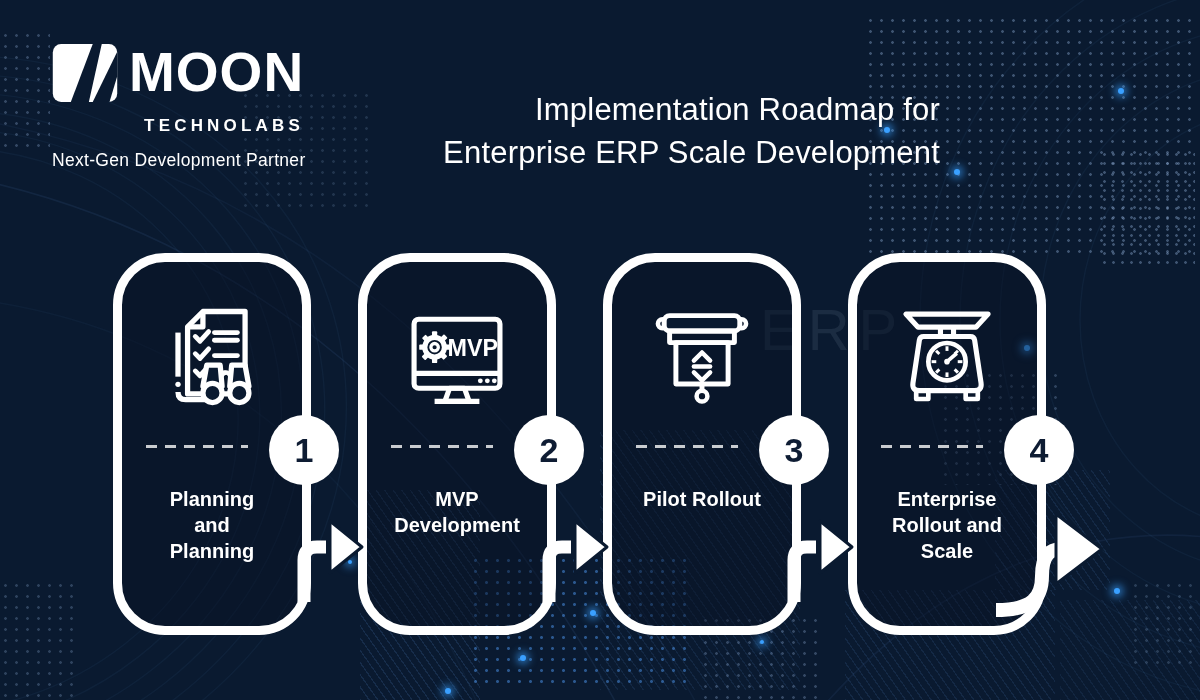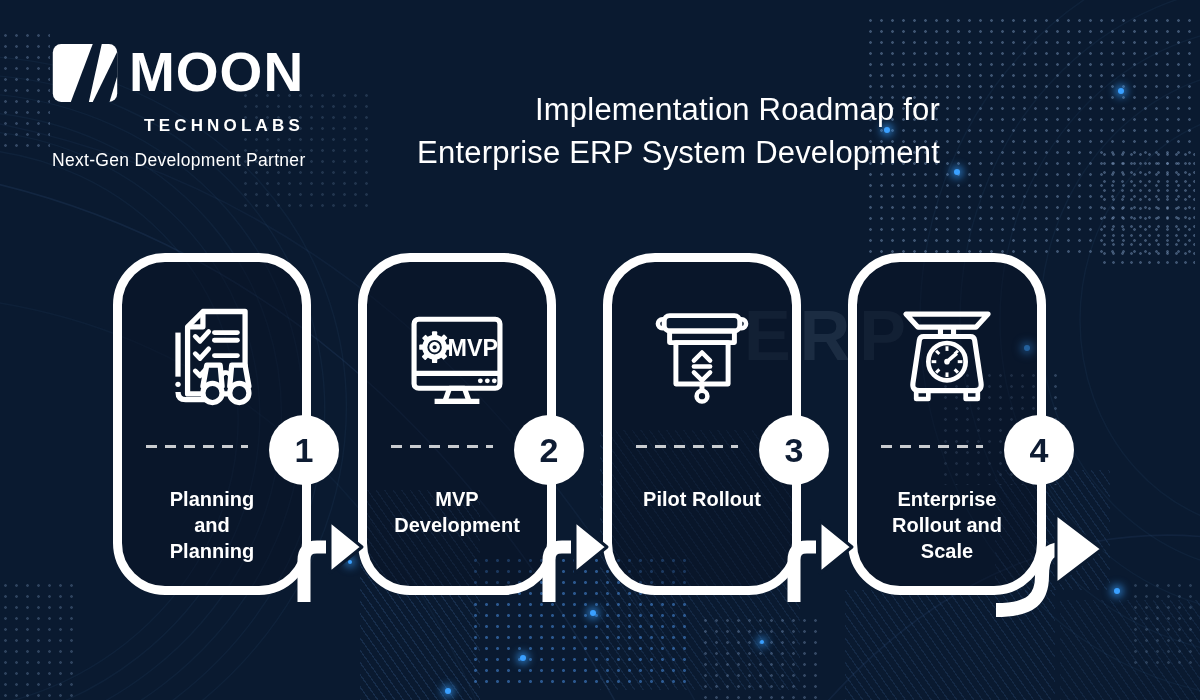--- a/index.html
+++ b/index.html
@@ -11,33 +11,33 @@
   
   .bg-svg{position:absolute;inset:0;z-index:0;}
   .hatch{position:absolute;z-index:1;
     background:repeating-linear-gradient(55deg,rgba(86,140,210,0.16) 0 1.2px,transparent 1.2px 7px);}
   .dots{position:absolute;z-index:1;
     background-image:radial-gradient(circle,rgba(140,170,210,0.40) 1.1px,transparent 1.6px);
     background-size:11px 11px;}
   .dots.blue{background-image:radial-gradient(circle,rgba(76,148,236,0.50) 1.2px,transparent 1.7px);}
   .spark{position:absolute;width:6px;height:6px;border-radius:50%;z-index:1;
     background:#3aa0ff;box-shadow:0 0 9px 3px rgba(58,160,255,0.75);}
-  .watermark{position:absolute;left:744px;top:296px;z-index:1;
-    font-size:70px;font-weight:bold;letter-spacing:9px;color:rgba(190,205,230,0.10);}
+  .watermark{position:absolute;left:760px;top:296px;z-index:1;
+    font-size:58px;font-weight:normal;letter-spacing:9px;color:rgba(190,205,230,0.10);}
   
   .logo{position:absolute;left:52px;top:44px;z-index:5;color:#fff;}
   .logo-top{display:flex;align-items:flex-start;gap:11px;}
   .logo-texts{display:flex;flex-direction:column;align-items:flex-end;}
   .logo-name{font-size:55px;line-height:0.82;font-weight:bold;letter-spacing:1px;margin-top:6px;}
   .logo-sub{font-size:17px;font-weight:bold;letter-spacing:4.2px;margin-top:21px;}
   .logo-tagline{margin-top:14px;font-size:17.5px;font-weight:normal;letter-spacing:0.3px;}
   .title{position:absolute;left:330px;top:88px;width:610px;z-index:5;
     text-align:right;color:#fff;font-size:31px;font-weight:normal;line-height:43px;letter-spacing:0.2px;}
   
-  .card{position:absolute;top:253px;width:198px;height:342px;z-index:2;
+  .card{position:absolute;top:253px;width:198px;height:382px;z-index:2;
     box-sizing:border-box;border:9px solid #fff;border-radius:52px;
     background:rgba(9,18,36,0.45);}
   .c1{left:113px}.c2{left:358px}.c3{left:603px}.c4{left:848px}
   .icon-box{position:absolute;left:0;right:0;top:34px;height:122px;
     display:flex;align-items:center;justify-content:center;}
   .dash{position:absolute;left:24px;top:183px;width:102px;height:3px;
     background:repeating-linear-gradient(90deg,rgba(255,255,255,0.78) 0 11px,transparent 11px 19px);}
   .label{position:absolute;left:-6px;right:-6px;top:224px;text-align:center;
     color:#fff;font-size:20px;line-height:26px;font-weight:bold;}
   .badge{position:absolute;top:415px;width:70px;height:70px;border-radius:50%;
@@ -113,21 +113,21 @@
       <div class="logo-texts">
         <div class="logo-name">MOON</div>
         <div class="logo-sub">TECHNOLABS</div>
       </div>
     </div>
     <div class="logo-tagline">Next-Gen Development Partner</div>
   </div>
 
   <div class="title">
     <div>Implementation Roadmap for</div>
-    <div>Enterprise ERP System Development</div>
+    <div>Enterprise ERP Scale Development</div>
   </div>
 
   <section class="card c1">
     <div class="icon-box">
       <svg width="115" height="115" viewBox="0 0 120 120" fill="none" stroke="#ffffff" stroke-width="5.5" stroke-linejoin="round">
         <path d="M24 34 V80"></path>
         <circle cx="24" cy="88" r="2.8" fill="#ffffff" stroke="none"></circle>
         <path d="M24 96 Q24 104 32 104 H64"></path>
         <path d="M34 28 L50 12 H94 V98 H34 Z"></path>
         <path d="M50 12 V28 H34"></path>

